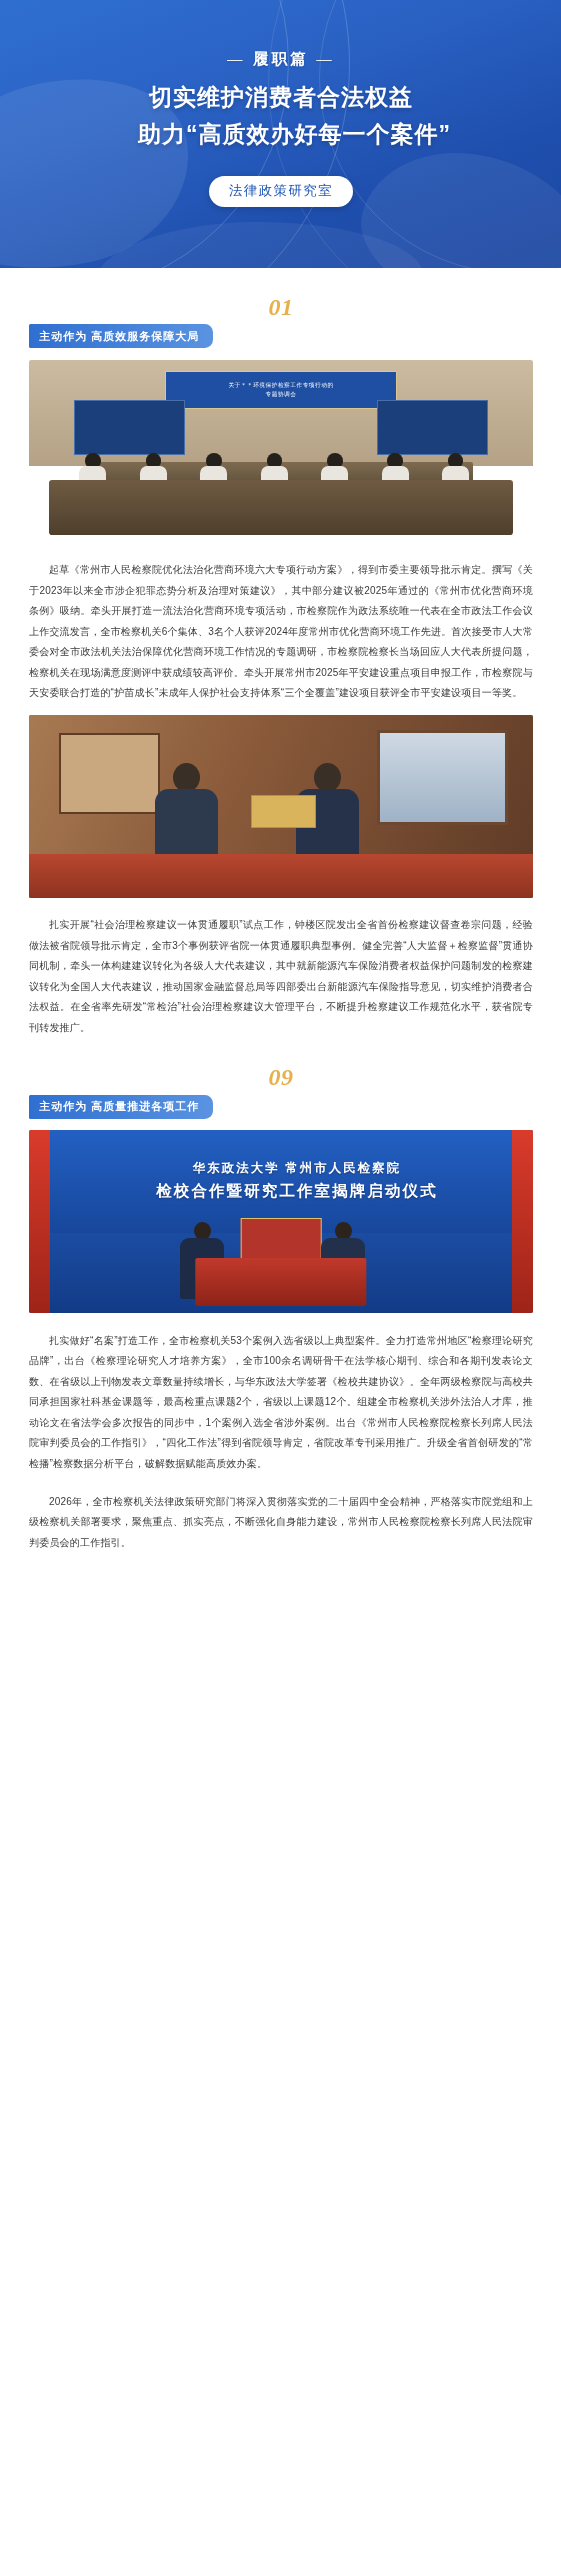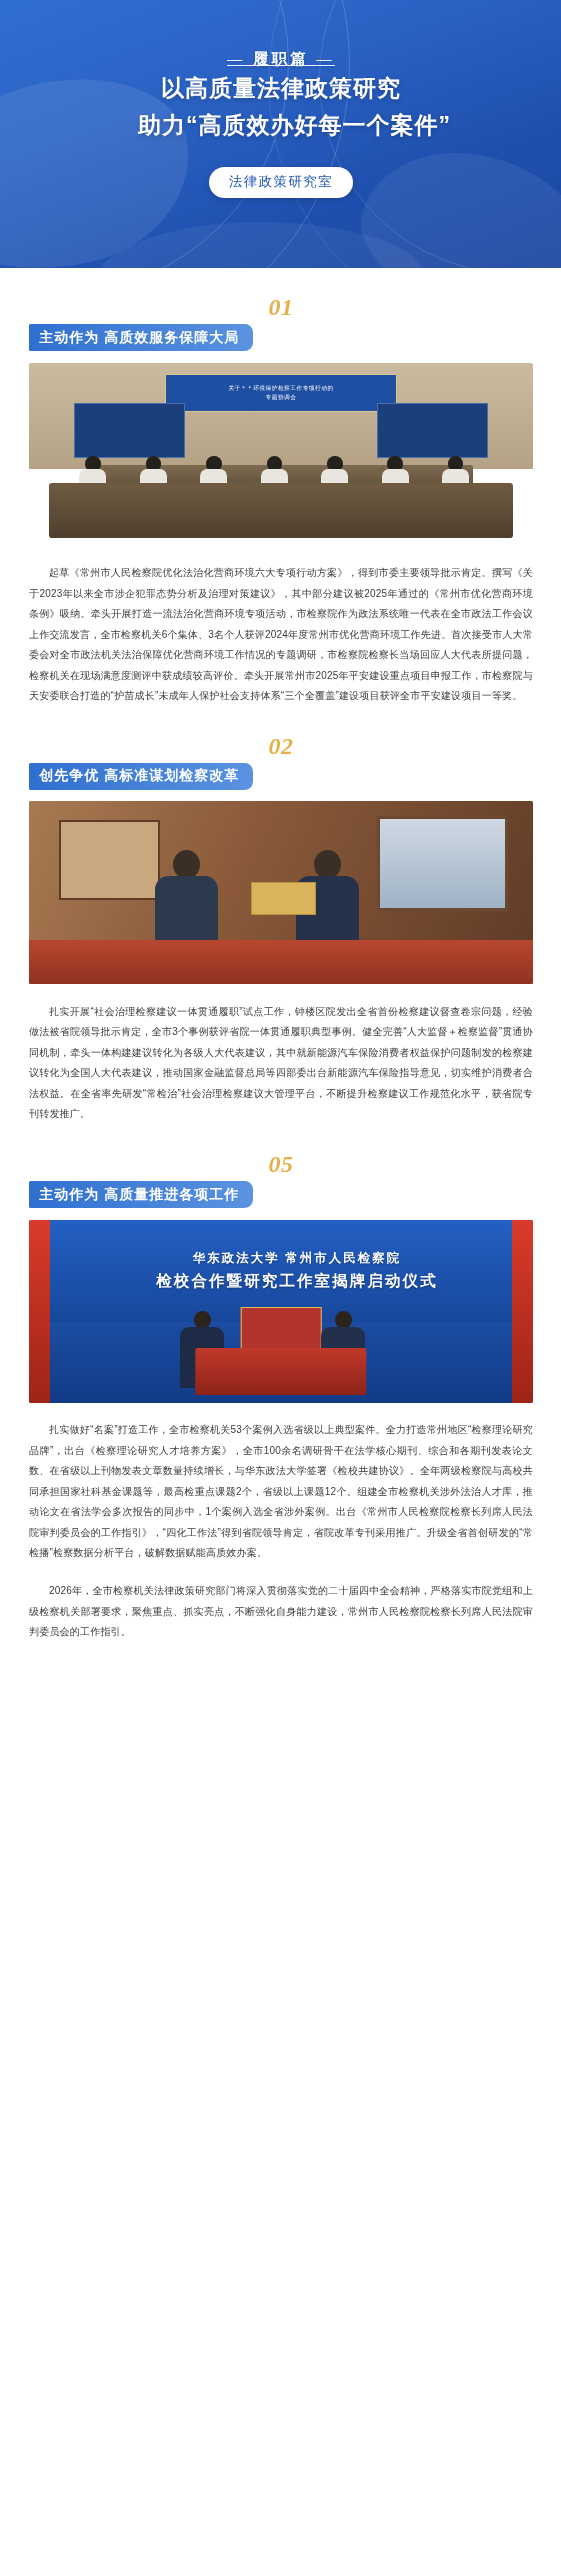--- a/index.html
+++ b/index.html
@@ -41,23 +41,22 @@
     position: relative;
     z-index: 4;
     padding-top: 49px;
     text-align: center;
   }
   .kicker {
     color: #ffffff;
     font-size: 15.5px;
     letter-spacing: 3.1px;
     font-weight: bold;
-    margin-bottom: 2px;
+    margin-bottom: 11px;
     text-shadow: 0 1px 2.6px rgba(0,0,0,0.18);
-    text-decoration: underline;
   }
   .kicker .dash { font-weight: normal; opacity: .9; }
   .h-title {
     color: #ffffff;
     font-size: 23px;
     font-weight: bold;
     line-height: 1.45;
     letter-spacing: 1px;
     text-shadow: 0 1.5px 4.1px rgba(0,0,0,0.22);
   }
@@ -98,21 +97,21 @@
     color: #e8b04a;
     line-height: 1;
     margin-bottom: 5.2px;
     letter-spacing: 0.5px;
     text-align: center;
   }
   .sec-bar {
     display: inline-block;
     background: linear-gradient(90deg, #2f6fd0 0%, #5a93e0 100%);
     color: #ffffff;
-    font-size: 14px;
+    font-size: 11px;
     font-weight: bold;
     letter-spacing: 1px;
     padding: 4.6px 13.4px 4.6px 10.3px;
     border-radius: 1.5px 8.2px 8.2px 1.5px;
   }
   .photo {
     margin-top: 11.3px;
     width: 504px;
     height: 183px;
     border-radius: 2.1px;
@@ -195,21 +194,21 @@
   <div class="hdr-blob b2"></div>
   <div class="hdr-blob b3"></div>
 
   <div class="hdr-inner">
     <div class="kicker">
       <span class="dash">—</span>
       <span>履职篇</span>
       <span class="dash">—</span>
     </div>
     <div class="h-title">
-      <span>以高质量法律政策研究</span>
+      <span>切实维护消费者合法权益</span>
       <span class="line2">助力“高质效办好每一个案件”</span>
     </div>
     <div class="dept-pill">法律政策研究室</div>
   </div>
 </div>
 
 <div class="content">
 
 
   <div class="sec-head">
@@ -252,45 +251,41 @@
       </div>
     <div class="ph1-person" style="left:82%;">
         <i></i>
         <b></b>
       </div>
     <div class="ph1-table"></div>
   </div>
 
   <p class="para">起草《常州市人民检察院优化法治化营商环境六大专项行动方案》，得到市委主要领导批示肯定。撰写《关于2023年以来全市涉企犯罪态势分析及治理对策建议》，其中部分建议被2025年通过的《常州市优化营商环境条例》吸纳。牵头开展打造一流法治化营商环境专项活动，市检察院作为政法系统唯一代表在全市政法工作会议上作交流发言，全市检察机关6个集体、3名个人获评2024年度常州市优化营商环境工作先进。首次接受市人大常委会对全市政法机关法治保障优化营商环境工作情况的专题调研，市检察院检察长当场回应人大代表所提问题，检察机关在现场满意度测评中获成绩较高评价。牵头开展常州市2025年平安建设重点项目申报工作，市检察院与天安委联合打造的“护苗成长”未成年人保护社会支持体系“三个全覆盖”建设项目获评全市平安建设项目一等奖。</p>
 
-  <div class="sec-head">
-    <div class="sec-num">02</div>
-    <div class="sec-bar">创先争优  高标准谋划检察改革</div>
-  </div>
 
   <div class="photo ph2">
     <div class="ph2-wall"></div>
     <div class="ph2-frame"></div>
     <div class="ph2-win"></div>
     <div class="ph2-p" style="left:24%;">
         <i></i>
         <b style="background:#2d3a4e;"></b>
       </div>
     <div class="ph2-p" style="left:52%;">
         <i></i>
         <b style="background:#26324a;"></b>
       </div>
     <div class="ph2-doc"></div>
     <div class="ph2-tablecloth"></div>
   </div>
 
   <p class="para">扎实开展“社会治理检察建议一体贯通履职”试点工作，钟楼区院发出全省首份检察建议督查卷宗问题，经验做法被省院领导批示肯定，全市3个事例获评省院一体贯通履职典型事例。健全完善“人大监督＋检察监督”贯通协同机制，牵头一体构建建议转化为各级人大代表建议，其中就新能源汽车保险消费者权益保护问题制发的检察建议转化为全国人大代表建议，推动国家金融监督总局等四部委出台新能源汽车保险指导意见，切实维护消费者合法权益。在全省率先研发“常检治”社会治理检察建议大管理平台，不断提升检察建议工作规范化水平，获省院专刊转发推广。</p>
 
   <div class="sec-head">
-    <div class="sec-num">05</div>
+    <div class="sec-num">09</div>
     <div class="sec-bar">主动作为  高质量推进各项工作</div>
   </div>
 
   <div class="photo ph3">
     <div class="ph3-banner">
       <div class="ph3-l1">华东政法大学        常州市人民检察院</div>
       <div class="ph3-l2">检校合作暨研究工作室揭牌启动仪式</div>
     </div>
     <div class="ph3-stage"></div>
     <div class="red-bunting" style="left:0;"></div>

